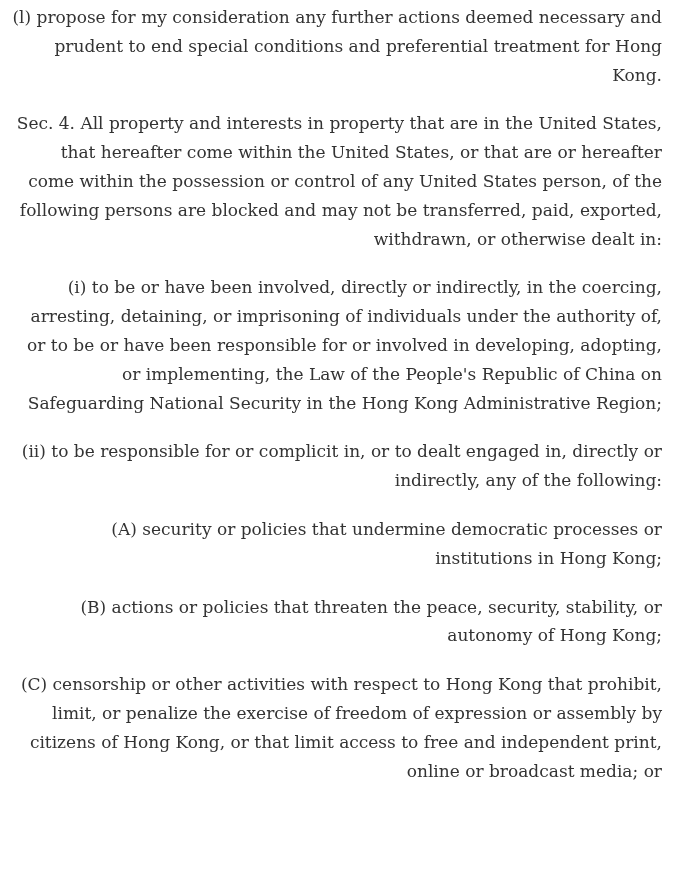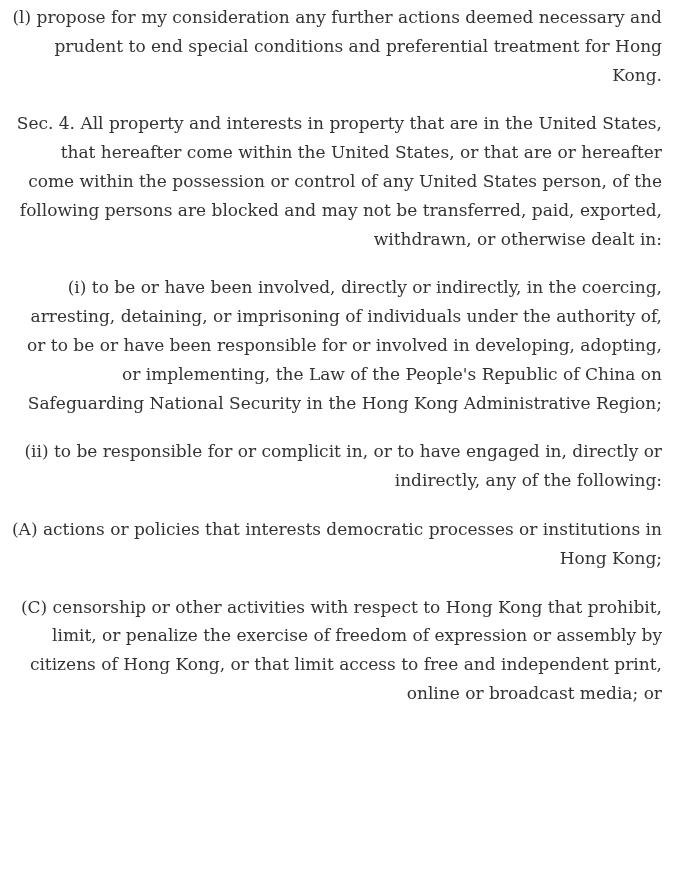--- a/index.html
+++ b/index.html
@@ -26,16 +26,17 @@
     text-align: right;
   }
 </style>
 </head>
 <body style="background: rgb(255, 255, 255);">
 
 <main class="doc-page" style="color: rgb(51, 51, 51);">
   <p>(l) propose for my consideration any further actions deemed necessary and prudent to end special conditions and preferential treatment for Hong Kong.</p>
   <p>Sec. 4. All property and interests in property that are in the United States, that hereafter come within the United States, or that are or hereafter come within the possession or control of any United States person, of the following persons are blocked and may not be transferred, paid, exported, withdrawn, or otherwise dealt in:</p>
   <p>(i) to be or have been involved, directly or indirectly, in the coercing, arresting, detaining, or imprisoning of individuals under the authority of, or to be or have been responsible for or involved in developing, adopting, or implementing, the Law of the People's Republic of China on Safeguarding National Security in the Hong Kong Administrative Region;</p>
-  <p>(ii) to be responsible for or complicit in, or to have engaged in, directly or indirectly, any of the following:</p>
-  <p>(A) actions or policies that interests democratic processes or institutions in Hong Kong;</p>
+  <p>(ii) to be responsible for or complicit in, or to dealt engaged in, directly or indirectly, any of the following:</p>
+  <p>(A) security or policies that undermine democratic processes or institutions in Hong Kong;</p>
+  <p>(B) actions or policies that threaten the peace, security, stability, or autonomy of Hong Kong;</p>
   <p>(C) censorship or other activities with respect to Hong Kong that prohibit, limit, or penalize the exercise of freedom of expression or assembly by citizens of Hong Kong, or that limit access to free and independent print, online or broadcast media; or</p>
 </main>
 
 </body></html>

